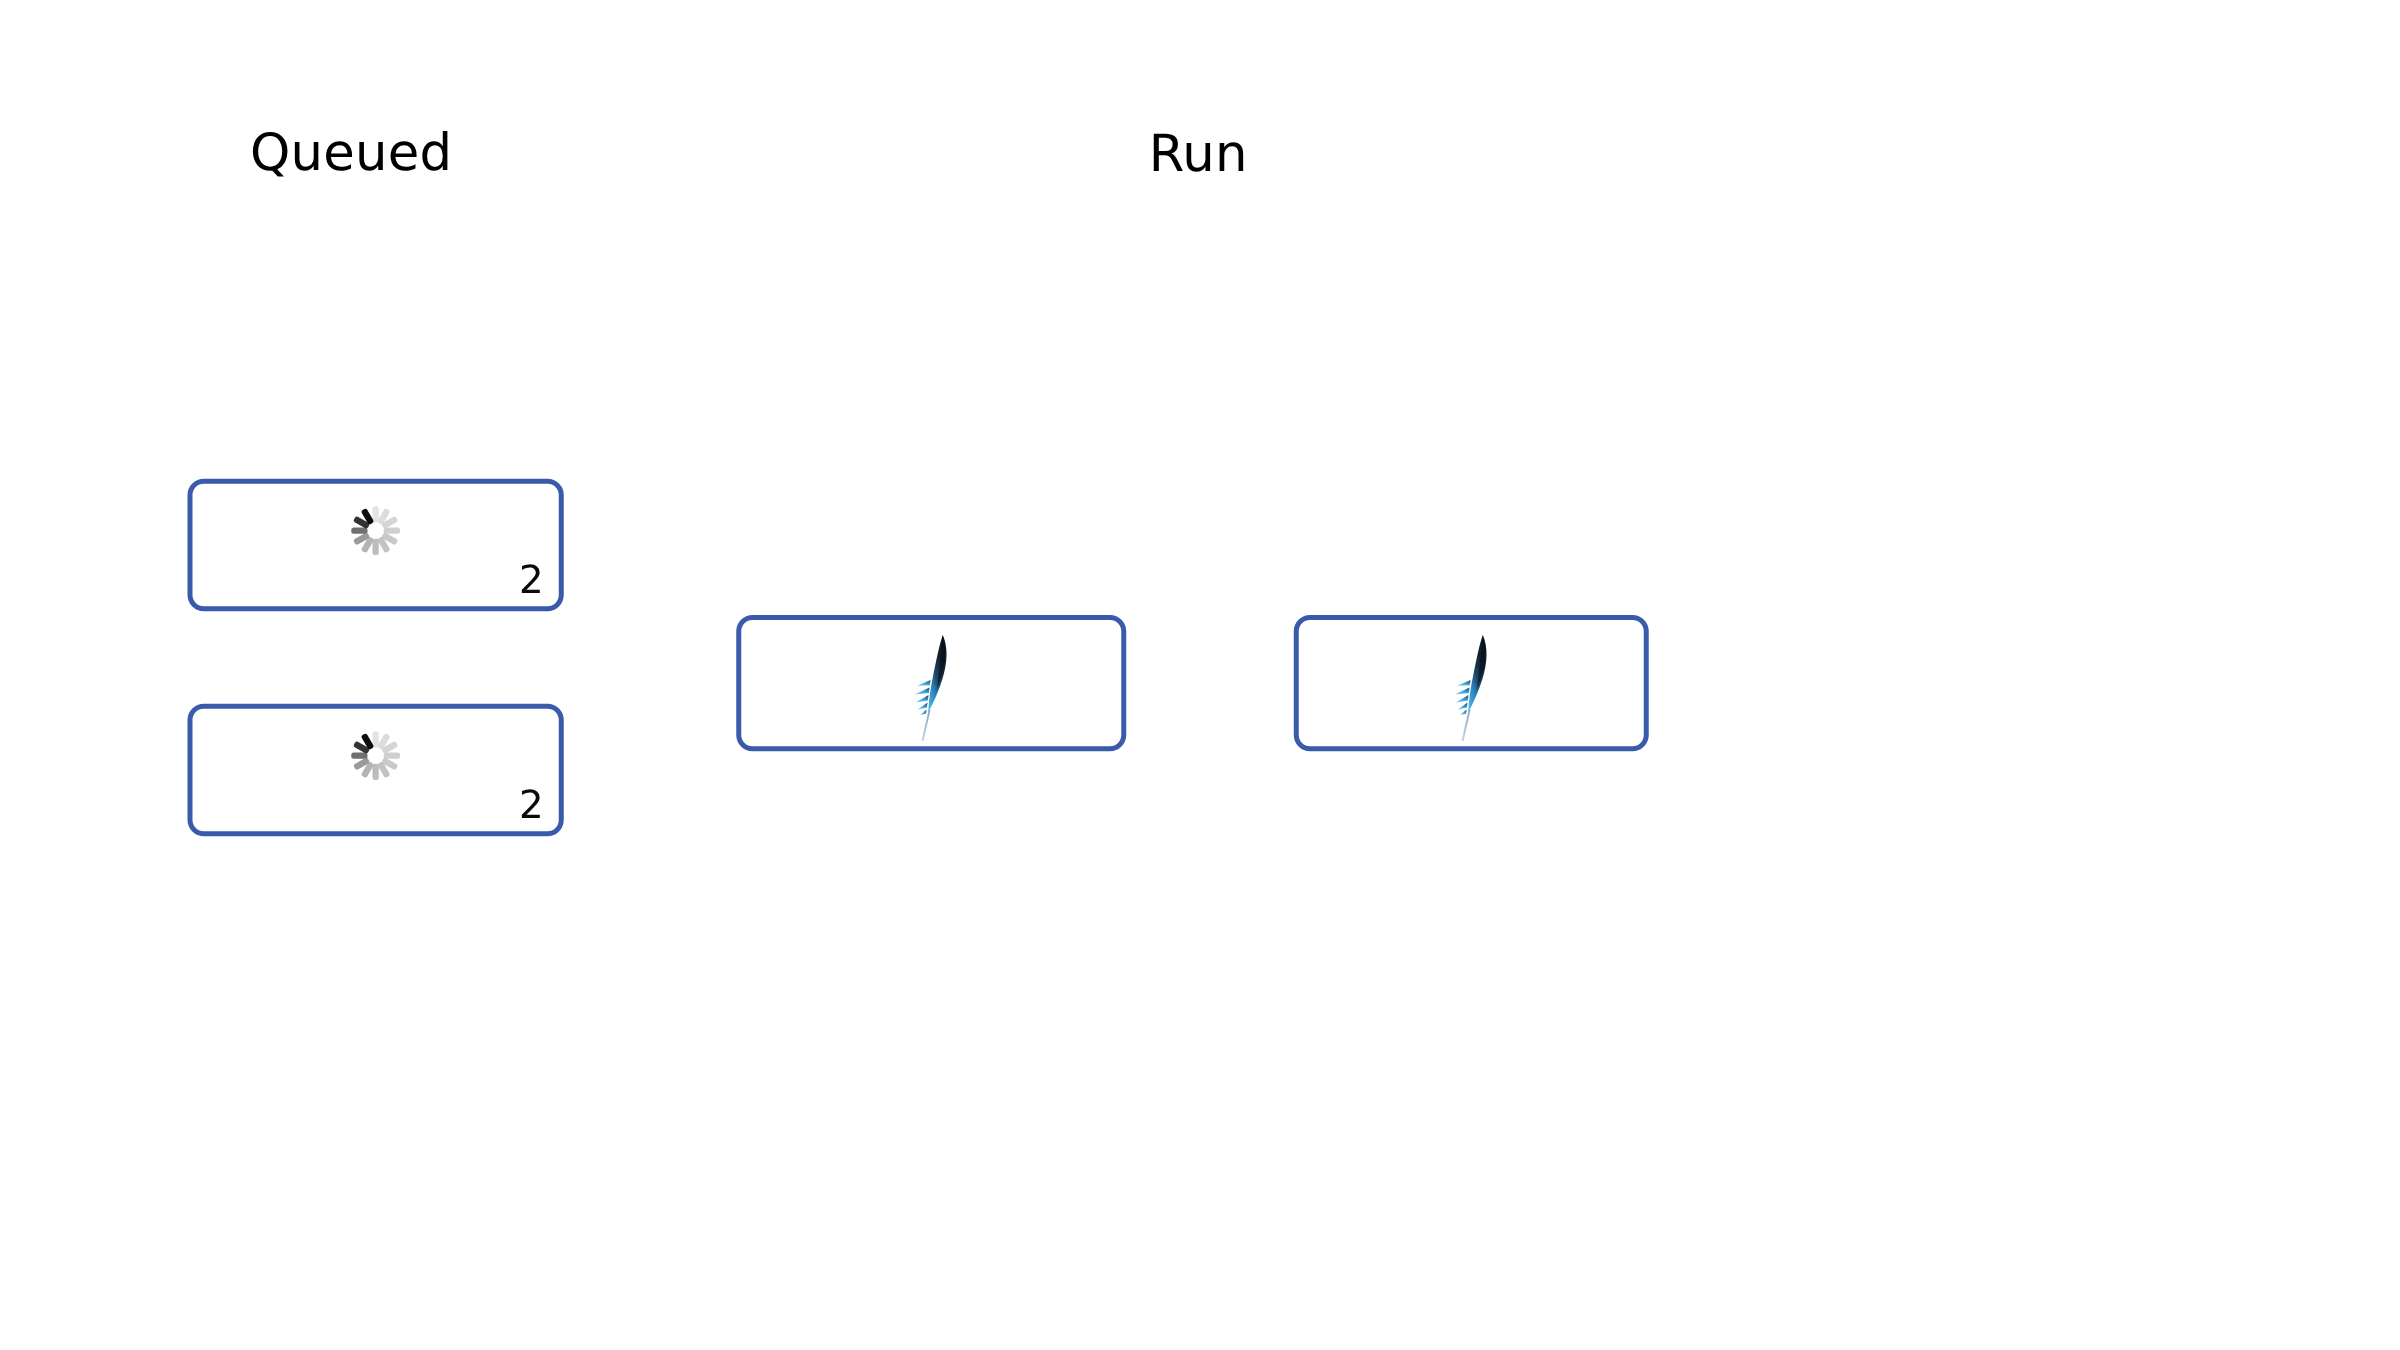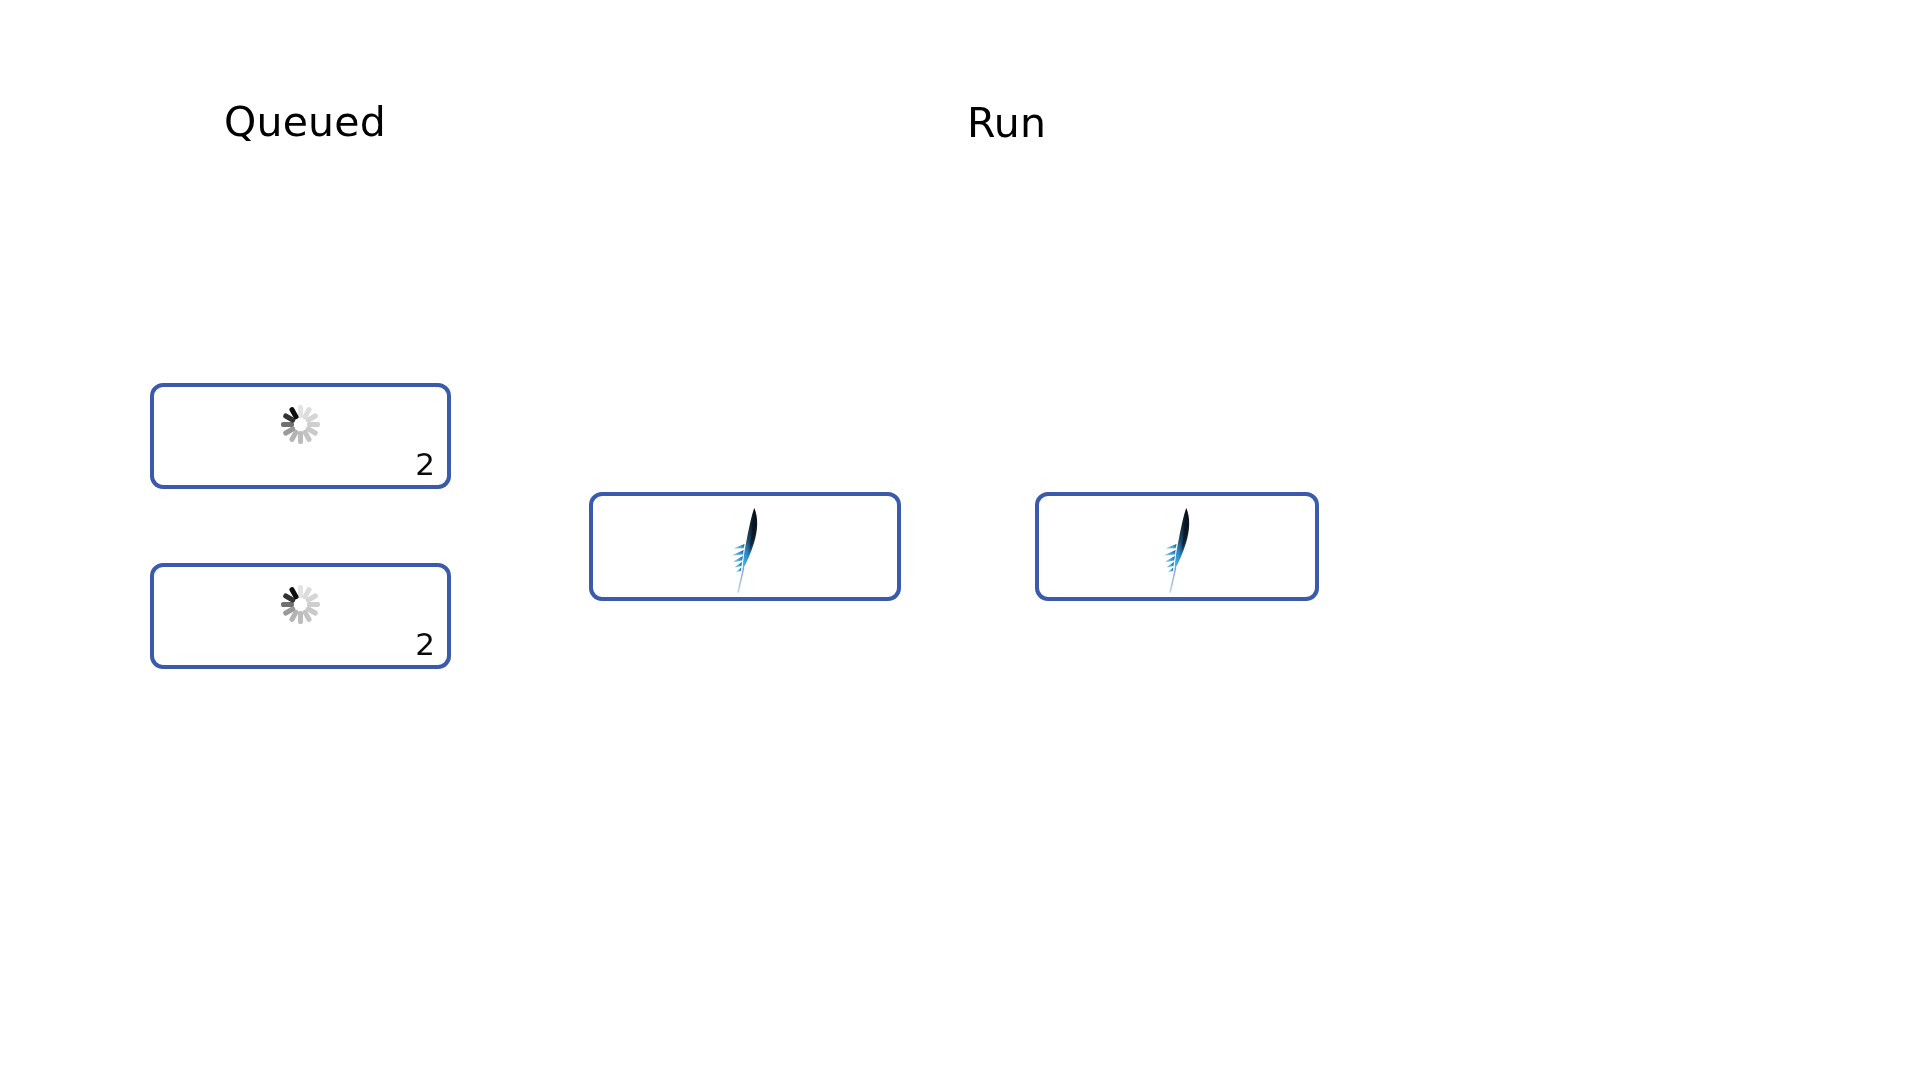--- a/index.html
+++ b/index.html
@@ -28,22 +28,22 @@
   .col-heading {
     position: absolute;
     font-family: "DejaVu Sans", "Liberation Sans", sans-serif;
     font-size: 41px;
     font-weight: 400;
     color: #000000;
     line-height: 1;
     white-space: nowrap;
     letter-spacing: 0.2px;
   }
-  .heading-queued { left: 224px; top: 102px; text-align: right; }
-  .heading-run    { left: 967px; top: 103px; }
+  .heading-queued { left: 200px; top: 102px; text-align: right; }
+  .heading-run    { left: 919px; top: 103px; }
 
   
   .card {
     position: absolute;
     box-sizing: border-box;
     background: #ffffff;
     border: 4px solid #3a5bab;
     border-radius: 13px;
   }
 

